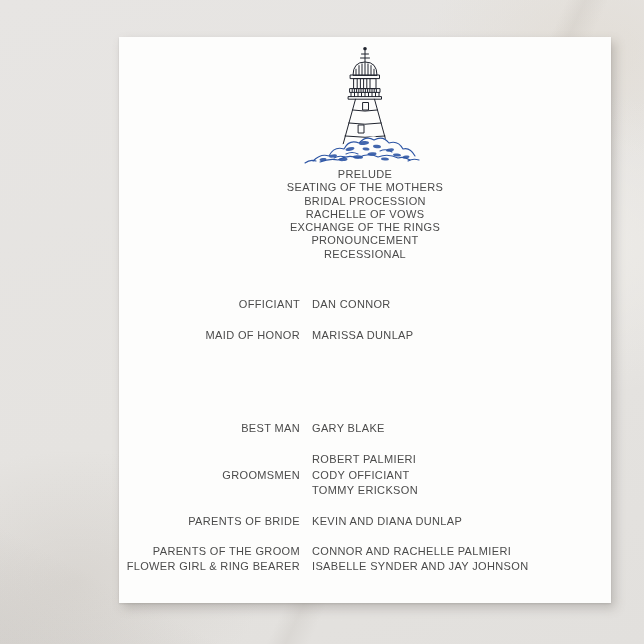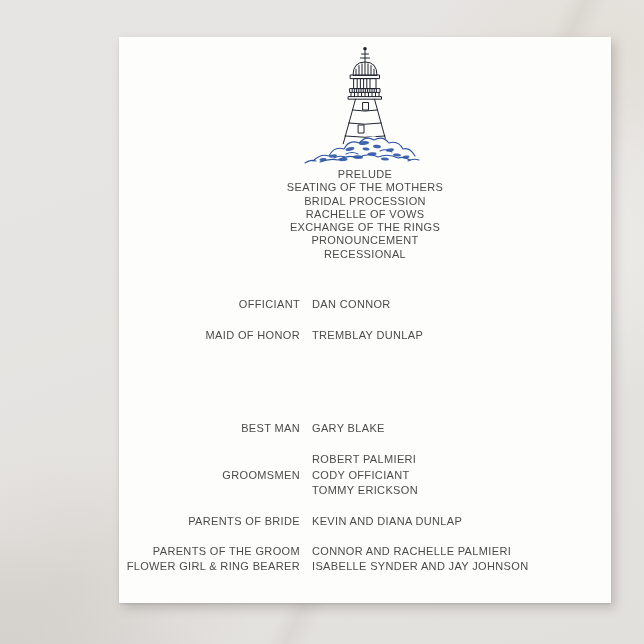--- a/index.html
+++ b/index.html
@@ -160,21 +160,21 @@
     <div class="role-row" style="top:260px">
       <div class="role-label">OFFICIANT</div>
       <div class="role-names">
         <div>DAN CONNOR</div>
       </div>
     </div>
 
     <div class="role-row" style="top:291px">
       <div class="role-label">MAID OF HONOR</div>
       <div class="role-names">
-        <div>TREMBLAY DUNLAP</div>
+        <div>MARISSA DUNLAP</div>
       </div>
     </div>
 
     <div class="role-row" style="top:321px">
     </div>
 
     <div class="role-row" style="top:384px">
       <div class="role-label">BEST MAN</div>
       <div class="role-names">
         <div>GARY BLAKE</div>

